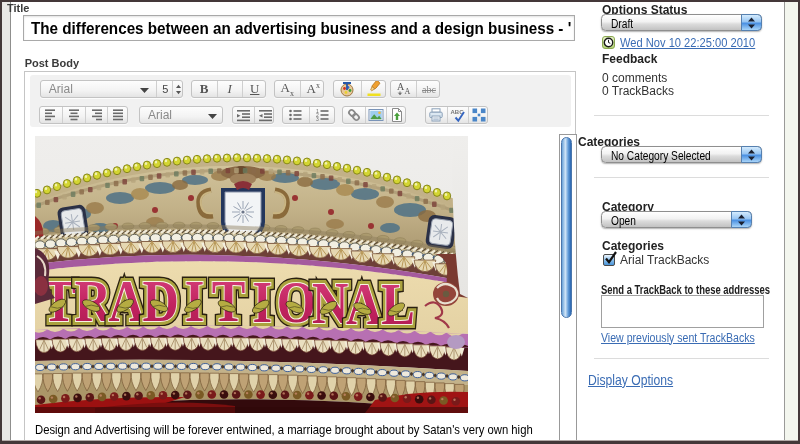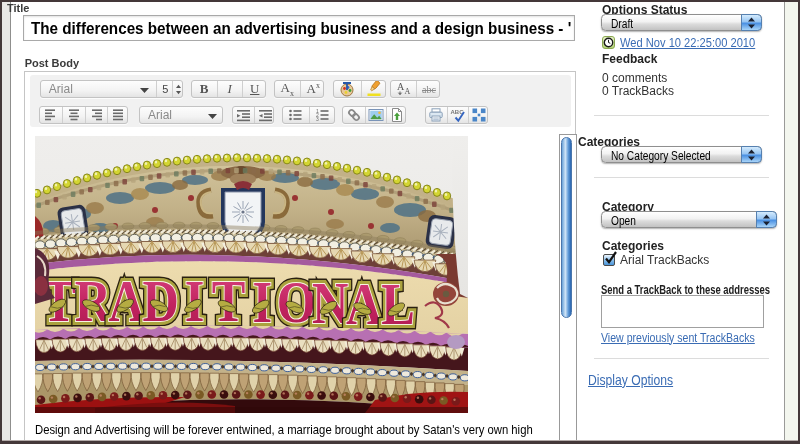--- a/index.html
+++ b/index.html
@@ -1399,21 +1399,21 @@
 <span class="aqtxt">No Category Selected</span>
 <div class="aqcap">
       <svg width="9" height="12" viewBox="0 0 9 12">
         <path d="M1,4.6 h7 l-3.5,-4 Z" fill="#1a2030"></path>
         <path d="M1,7.4 h7 l-3.5,4 Z" fill="#1a2030"></path>
       </svg>
     </div>
 </div>
 <div class="sep" style="top:177px"></div>
 <div class="slbl" style="left:602px;top:199.5px">Category</div>
-<div class="aqua" style="left:601px;top:211px;width:176px">
+<div class="aqua" style="left:601px;top:211px;width:151px">
 <span class="aqtxt">Open</span>
 <div class="aqcap">
       <svg width="9" height="12" viewBox="0 0 9 12">
         <path d="M1,4.6 h7 l-3.5,-4 Z" fill="#1a2030"></path>
         <path d="M1,7.4 h7 l-3.5,4 Z" fill="#1a2030"></path>
       </svg>
     </div>
 </div>
 <div class="slbl" style="left:602px;top:239px">Categories</div>
 <div class="abs" style="left:603px;top:254px;width:12px;height:12px;border:1.4px solid #4a4a4a;border-radius:2px;background:linear-gradient(#eef6fe,#8cc0ec 50%,#4a94d8)"></div>

